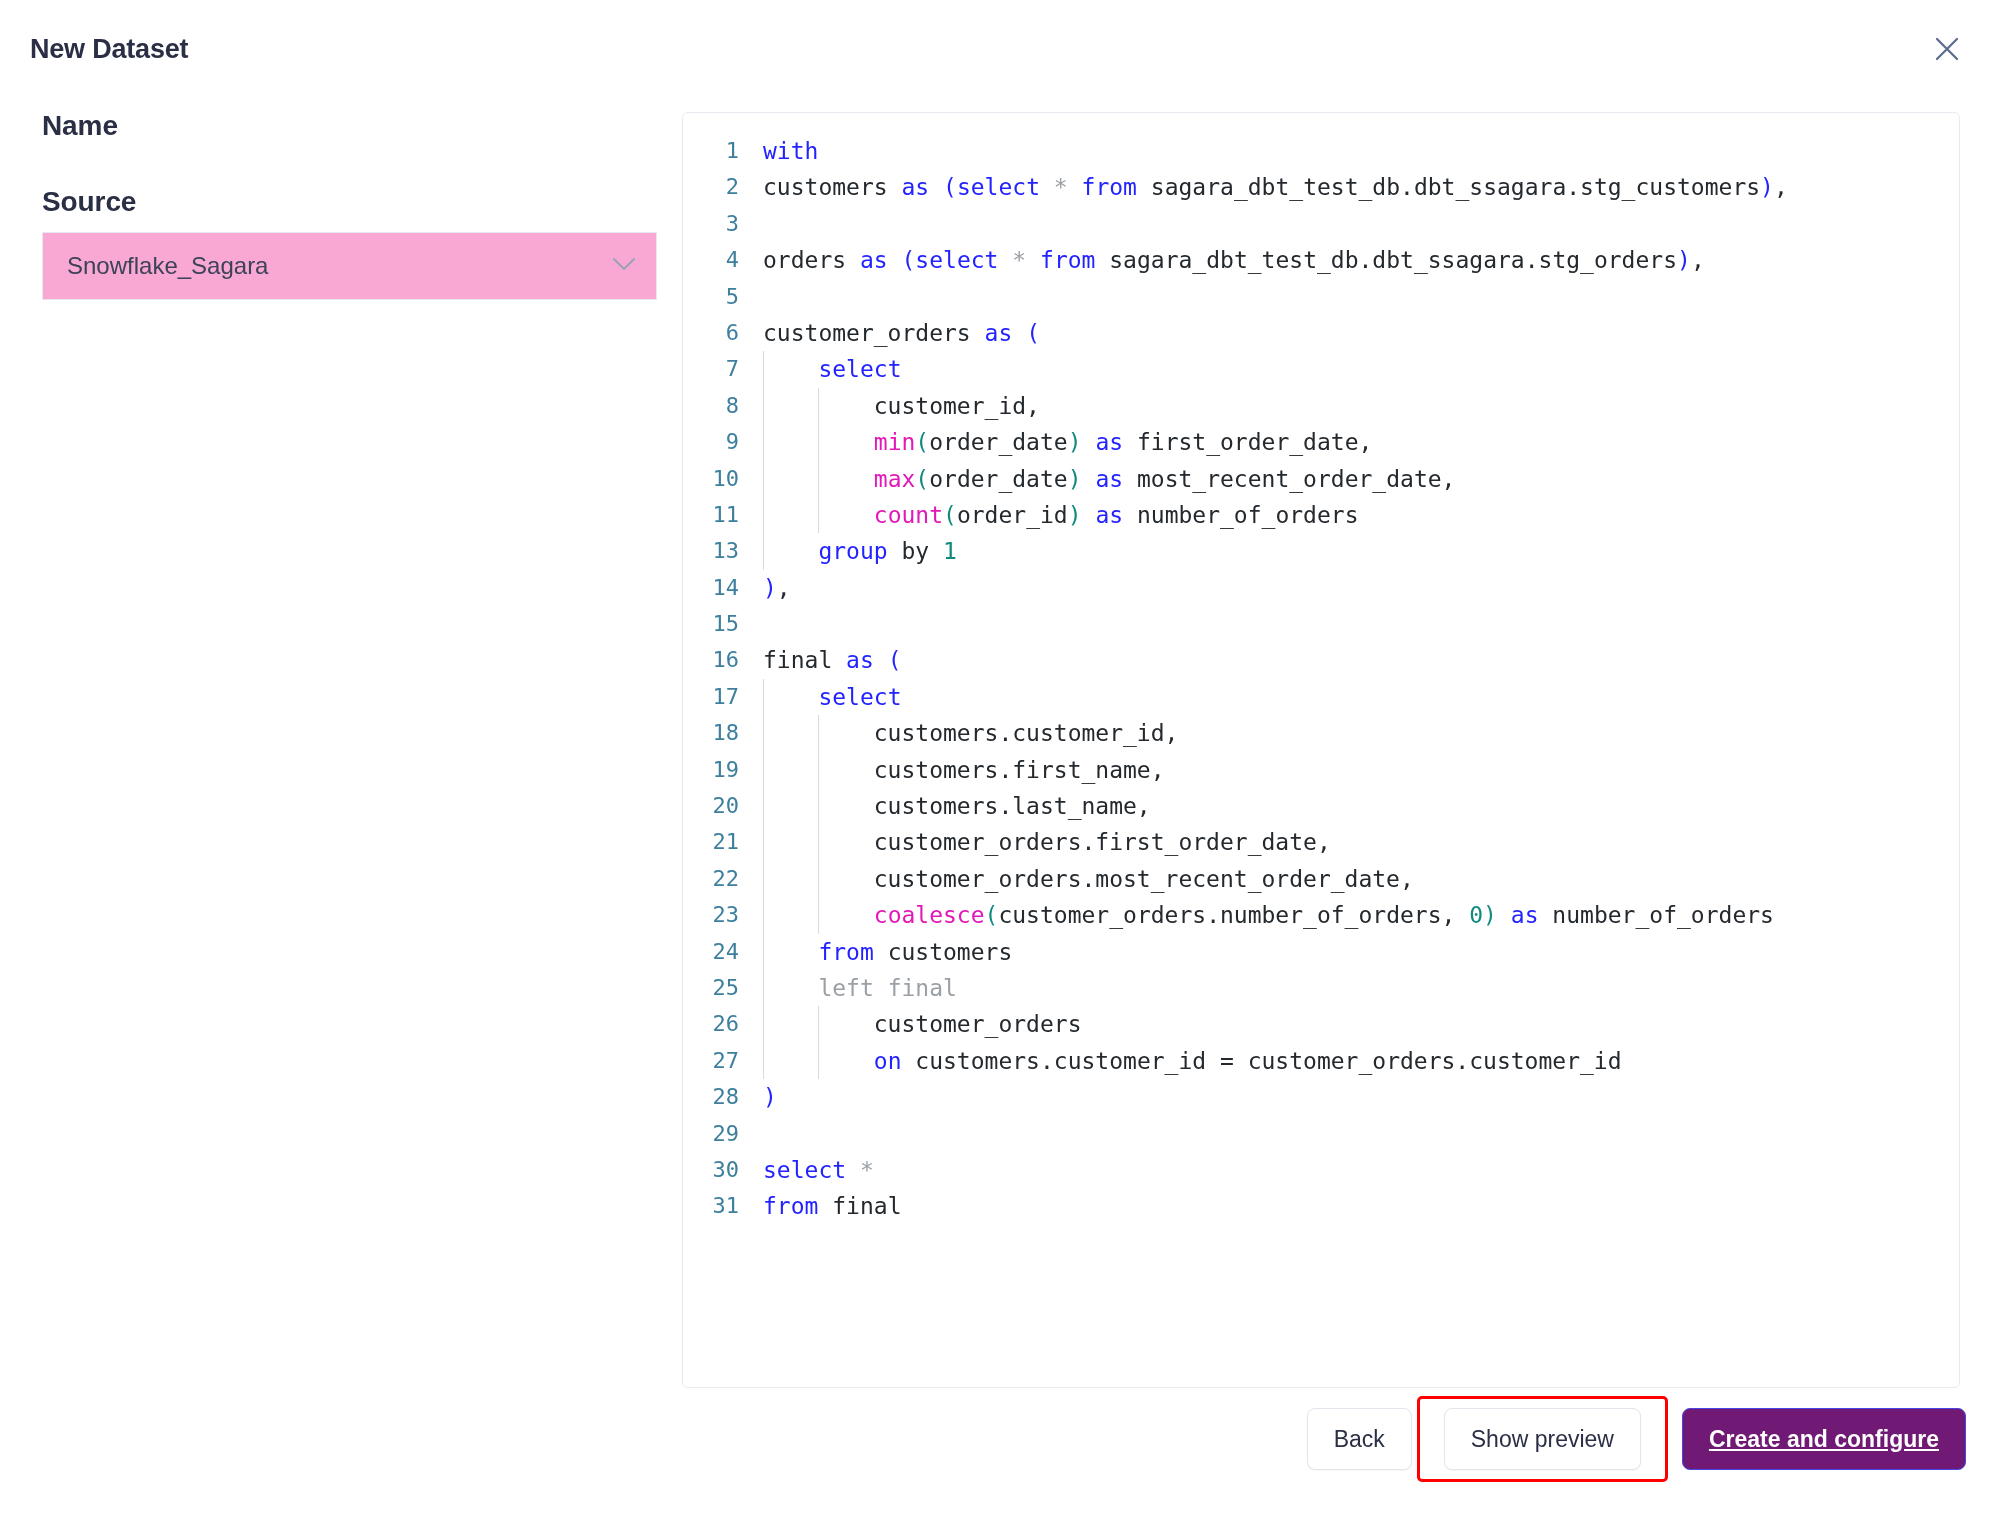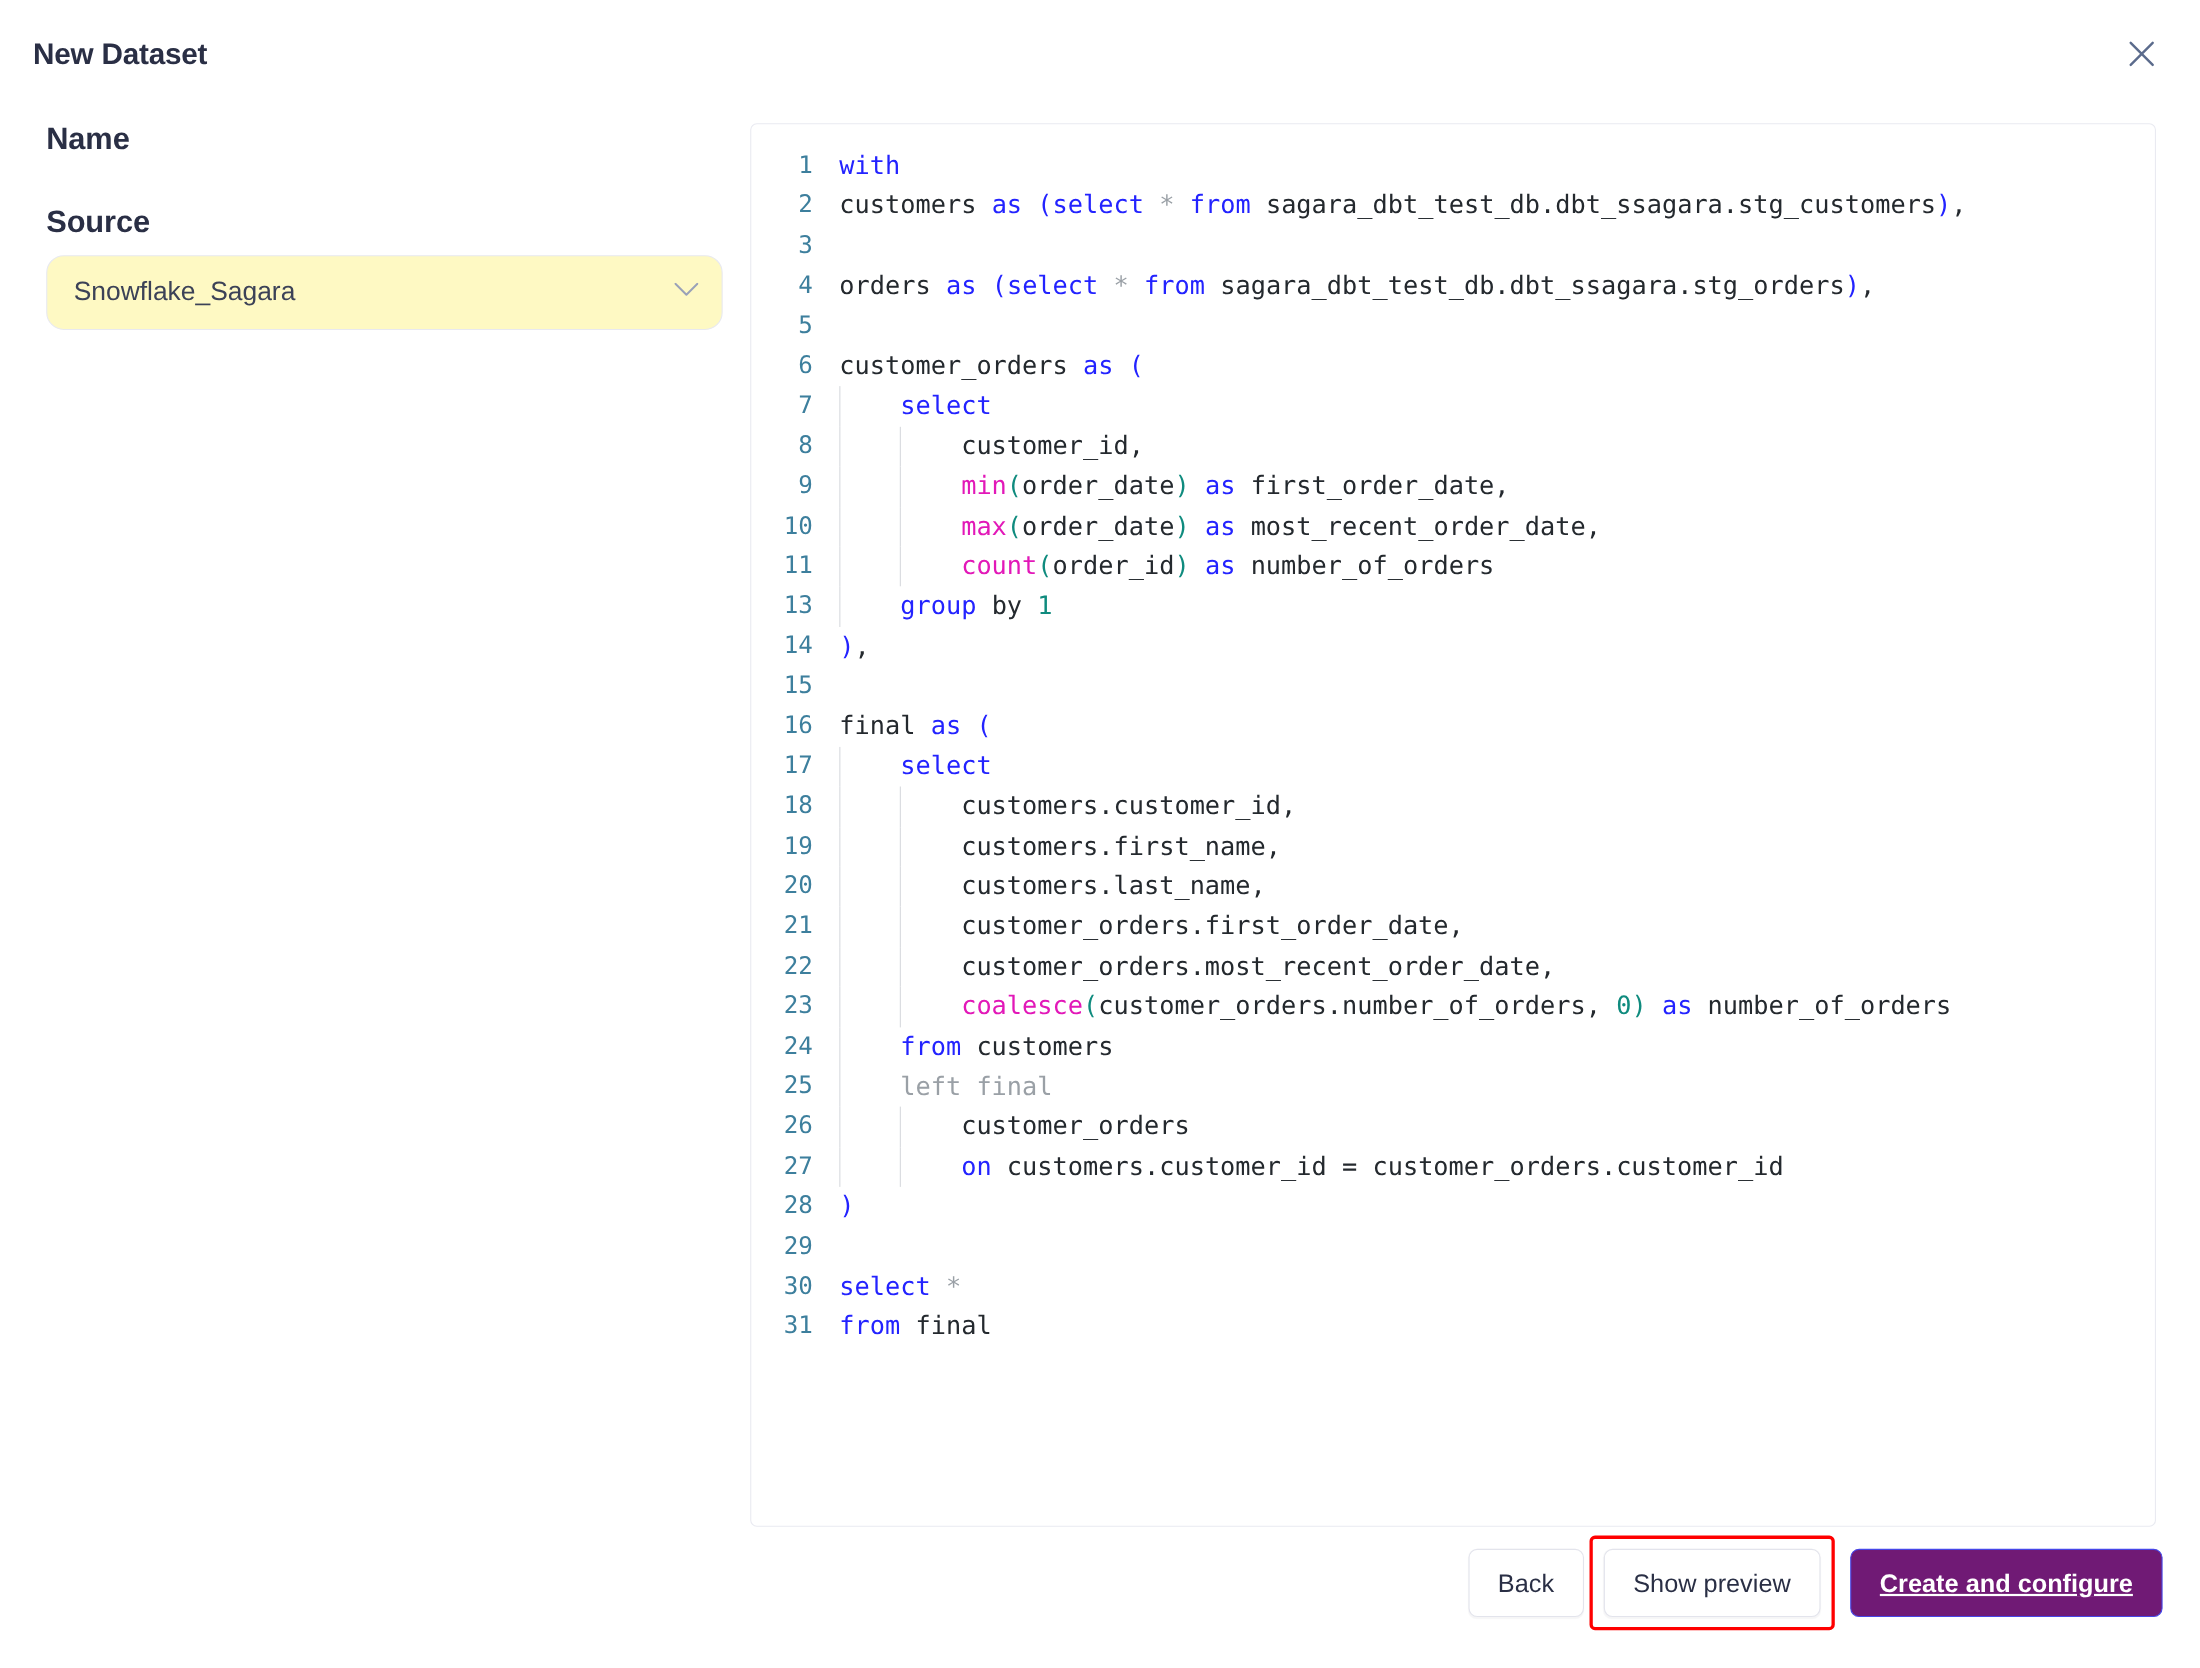--- a/index.html
+++ b/index.html
@@ -82,22 +82,22 @@
   .select-wrap {
     position: relative;
     width: 615px;
     height: 68px;
   }
   .select-box {
     box-sizing: border-box;
     width: 615px;
     height: 68px;
     border: 1px solid #e8e9f0;
-    border-radius: 16px;
-    background: #fef9c3;
+    border-radius: 0;
+    background: #f9a8d4;
     display: flex;
     align-items: center;
     padding: 0 24px;
     font-size: 24px;
     color: #3c4257;
     cursor: pointer;
   }
   .chevron {
     position: absolute;
     right: 22px;
@@ -194,21 +194,21 @@
     border: 1px solid #e3e4ec;
     color: #2a2f45;
     height: 62px;
     padding: 0 26px;
     box-shadow: 0 1px 1px rgba(16,24,40,0.04);
   }
   .btn-back { margin-right: 5px; }
   .highlight-wrap {
     border: 3px solid #ff0000;
     border-radius: 5px;
-    padding: 9px 10px;
+    padding: 9px 24px;
     margin-right: 14px;
     display: inline-flex;
   }
   .btn-primary {
     background: #4council;
   }
   .btn-primary {
     background: #701a75;
     border: 1px solid #4646e8;
     color: #ffffff;

